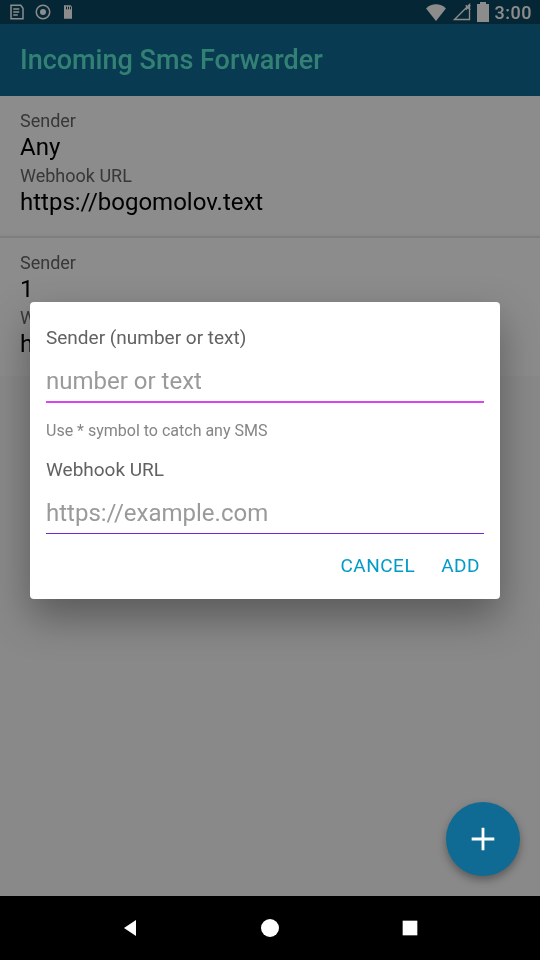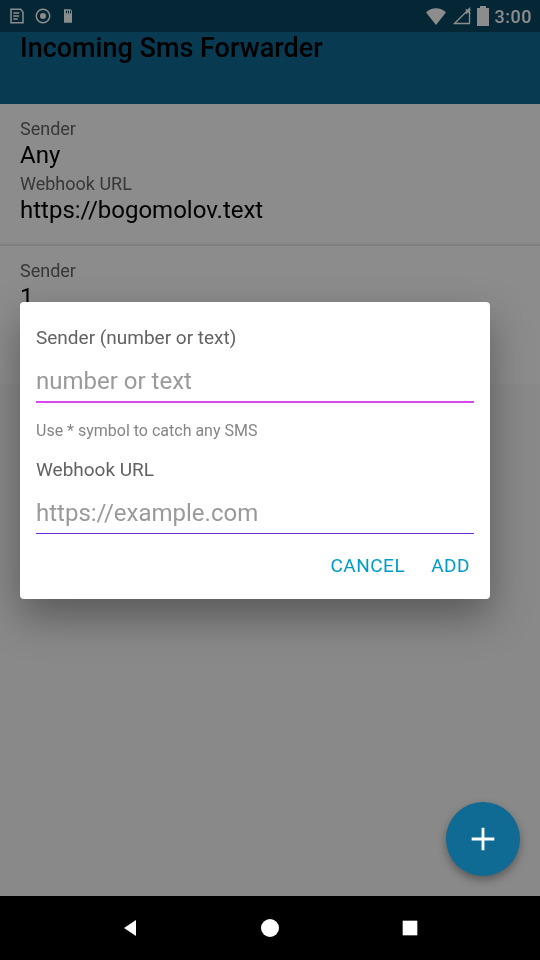--- a/index.html
+++ b/index.html
@@ -1,42 +1,42 @@
 <!DOCTYPE html>
 <html><head>
 <meta charset="utf-8">
 <style>
   * { margin: 0; padding: 0; box-sizing: border-box; font-family: Roboto, "Helvetica Neue", Arial, sans-serif; }
   html, body { width: 540px; height: 960px; overflow: hidden; }
   body { background: #fafafa; position: relative; }
 
   
   .status-bar {
-    height: 32px;
+    height: 24px;
     background: #0a4762;
     color: #fff;
     display: flex;
     align-items: center;
     font-size: 18px;
     padding: 0 8px;
     justify-content: space-between;
   }
   .status-left { display: flex; gap: 8px; align-items: center; }
   .status-right { display: flex; gap: 6px; align-items: center; }
   .status-right span, .status-left span { display: inline-flex; align-items: center; }
   .time { font-weight: 500; letter-spacing: 0.5px; }
 
   
   .app-bar {
     height: 72px;
     background: #0f6a94;
     display: flex;
-    align-items: flex-start;
+    align-items: center;
     padding: 0 20px;
-    color: #000000;
+    color: #5eead4;
   }
   .app-bar-title { font-size: 27px; font-weight: 500; }
 
   
   .content { background: #fafafa; }
   .card {
     background: #fff;
     padding: 14px 20px 14px 20px;
     margin-bottom: 2px;
   }
@@ -69,21 +69,21 @@
   
   .scrim {
     position: absolute;
     inset: 0;
     background: rgba(0,0,0,0.45);
   }
 
   
   .dialog {
     position: absolute;
-    left: 20px;
+    left: 30px;
     top: 302px;
     width: 470px;
     background: #fff;
     border-radius: 4px;
     box-shadow: 0 18px 40px rgba(0,0,0,0.35);
     padding: 24px 16px 12px 16px;
   }
   .dialog .field-label { font-size: 19px; color: #626262; margin-bottom: 14px; }
   .dialog .input {
     width: 100%;

